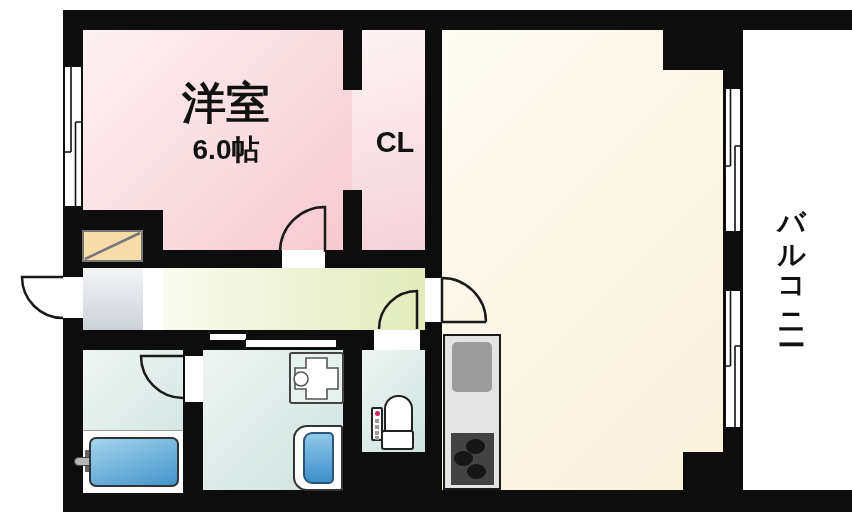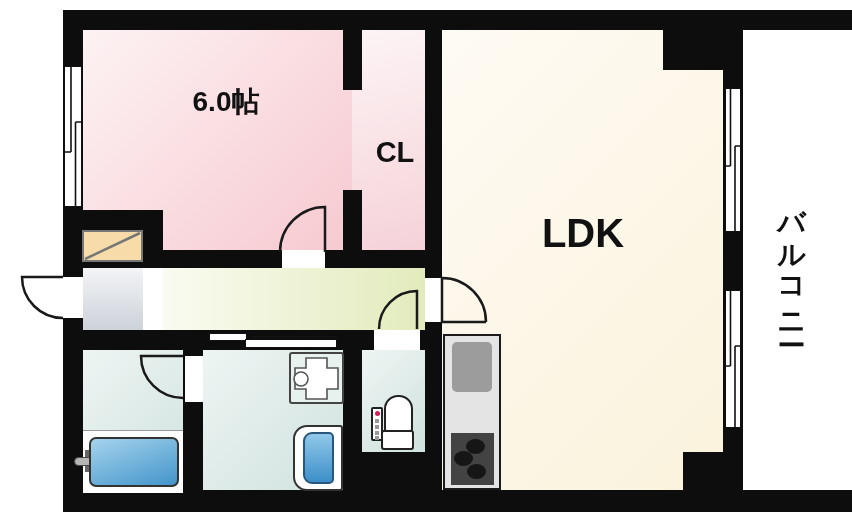--- a/index.html
+++ b/index.html
@@ -108,25 +108,25 @@
       <path d="M730.5,89 V166 M735,146 V231 M725,166 H730.5 M735,146 H741"></path>
       <path d="M730.5,291 V366 M735,346 V427 M725,366 H730.5 M735,346 H741"></path>
       <path d="M252,337 H336" stroke-width="2"></path>
     </g>
     <line x1="85" y1="259" x2="140" y2="233" stroke="#777" stroke-width="2.5"></line>
     <path d="M306,358 L327,358 L327,368 L338,368 L338,389 L327,389 L327,399 L306,399 L306,389 L295,389 L295,368 L306,368 Z" fill="#fff" stroke="#555" stroke-width="1.6"></path>
     <circle cx="301" cy="379" r="7" fill="#fff" stroke="#555" stroke-width="1.6"></circle>
   </svg>
 
   <div class="label" style="left:96px;top:79px;width:260px;">
+    <div style="font-size:44px;line-height:48px;">洋室</div>
     <div style="font-size:28px;line-height:46px;">6.0帖</div>
   </div>
 
-  <div class="label" style="left:369px;top:136px;width:52px;font-size:29px;text-align:center;">CL</div>
+  <div class="label" style="left:369px;top:126px;width:52px;font-size:29px;text-align:center;">CL</div>
 
   <div class="label" style="left:442px;top:211px;width:282px;">
-    <div style="font-size:40px;line-height:44px;">LDK</div>
   </div>
 
 
   <div class="label" style="left:772px;top:170px;height:185px;font-size:28px;letter-spacing:3px;writing-mode:vertical-rl;">バルコニー</div>
 
 </div>
 
 </body></html>

